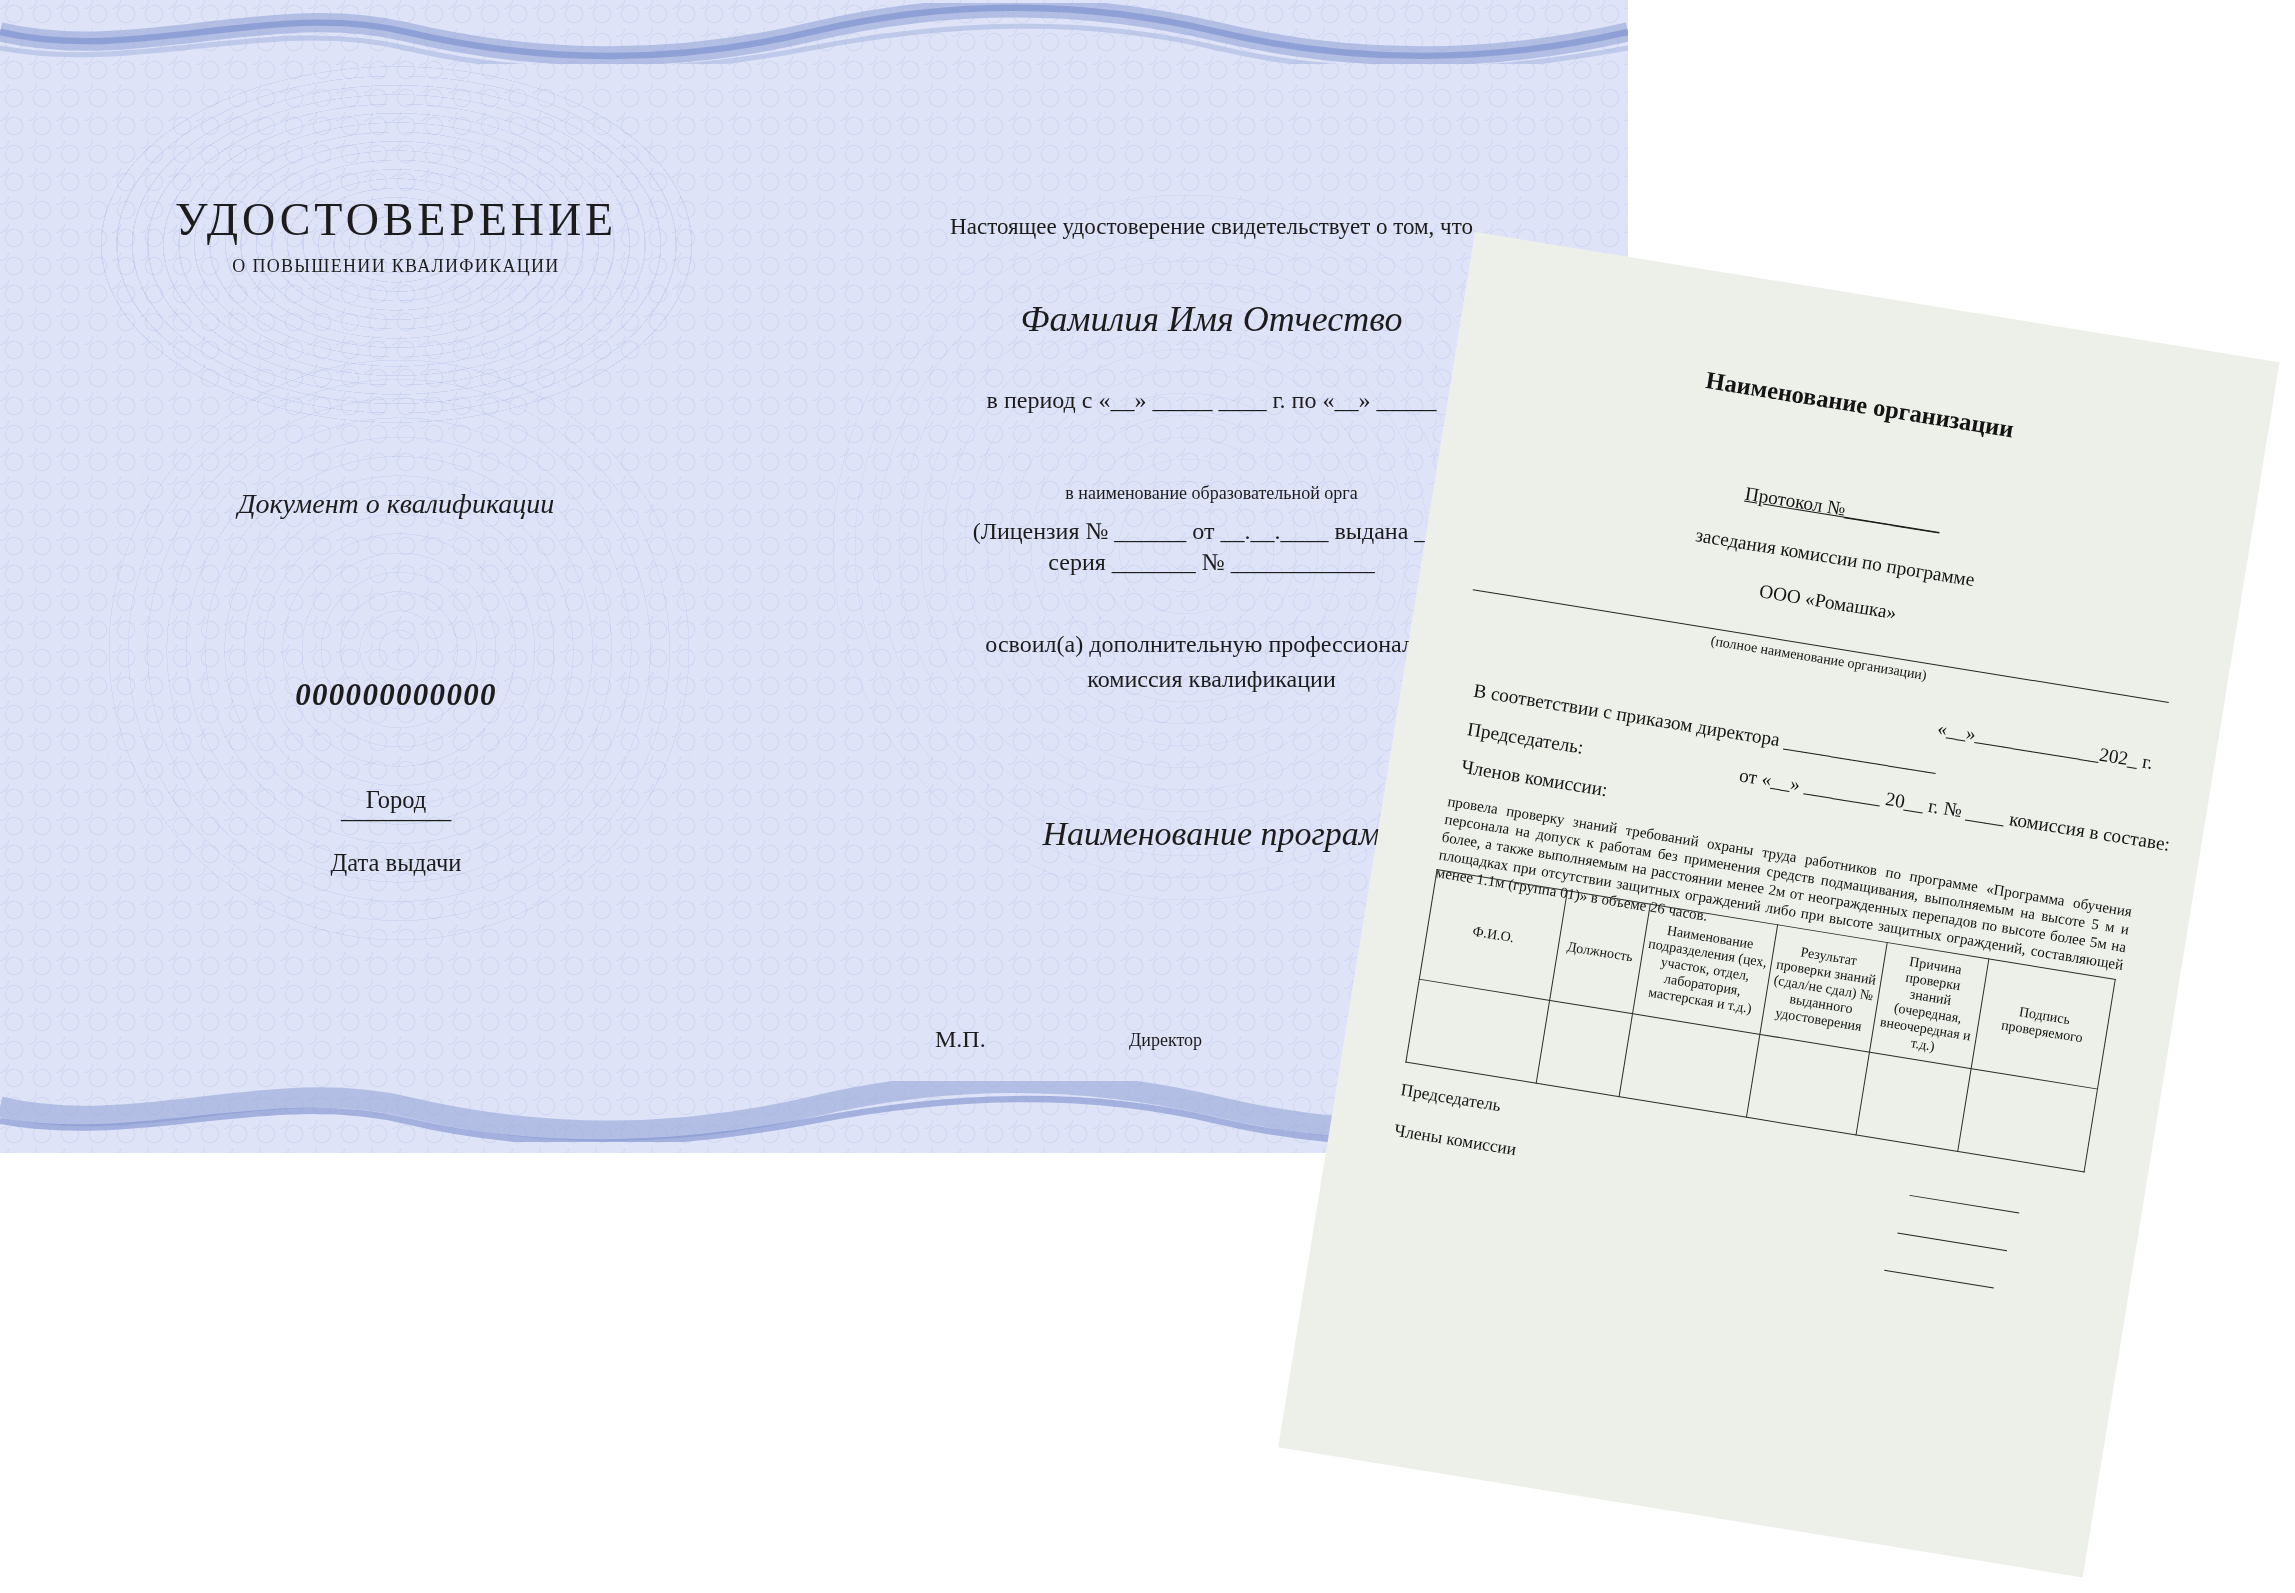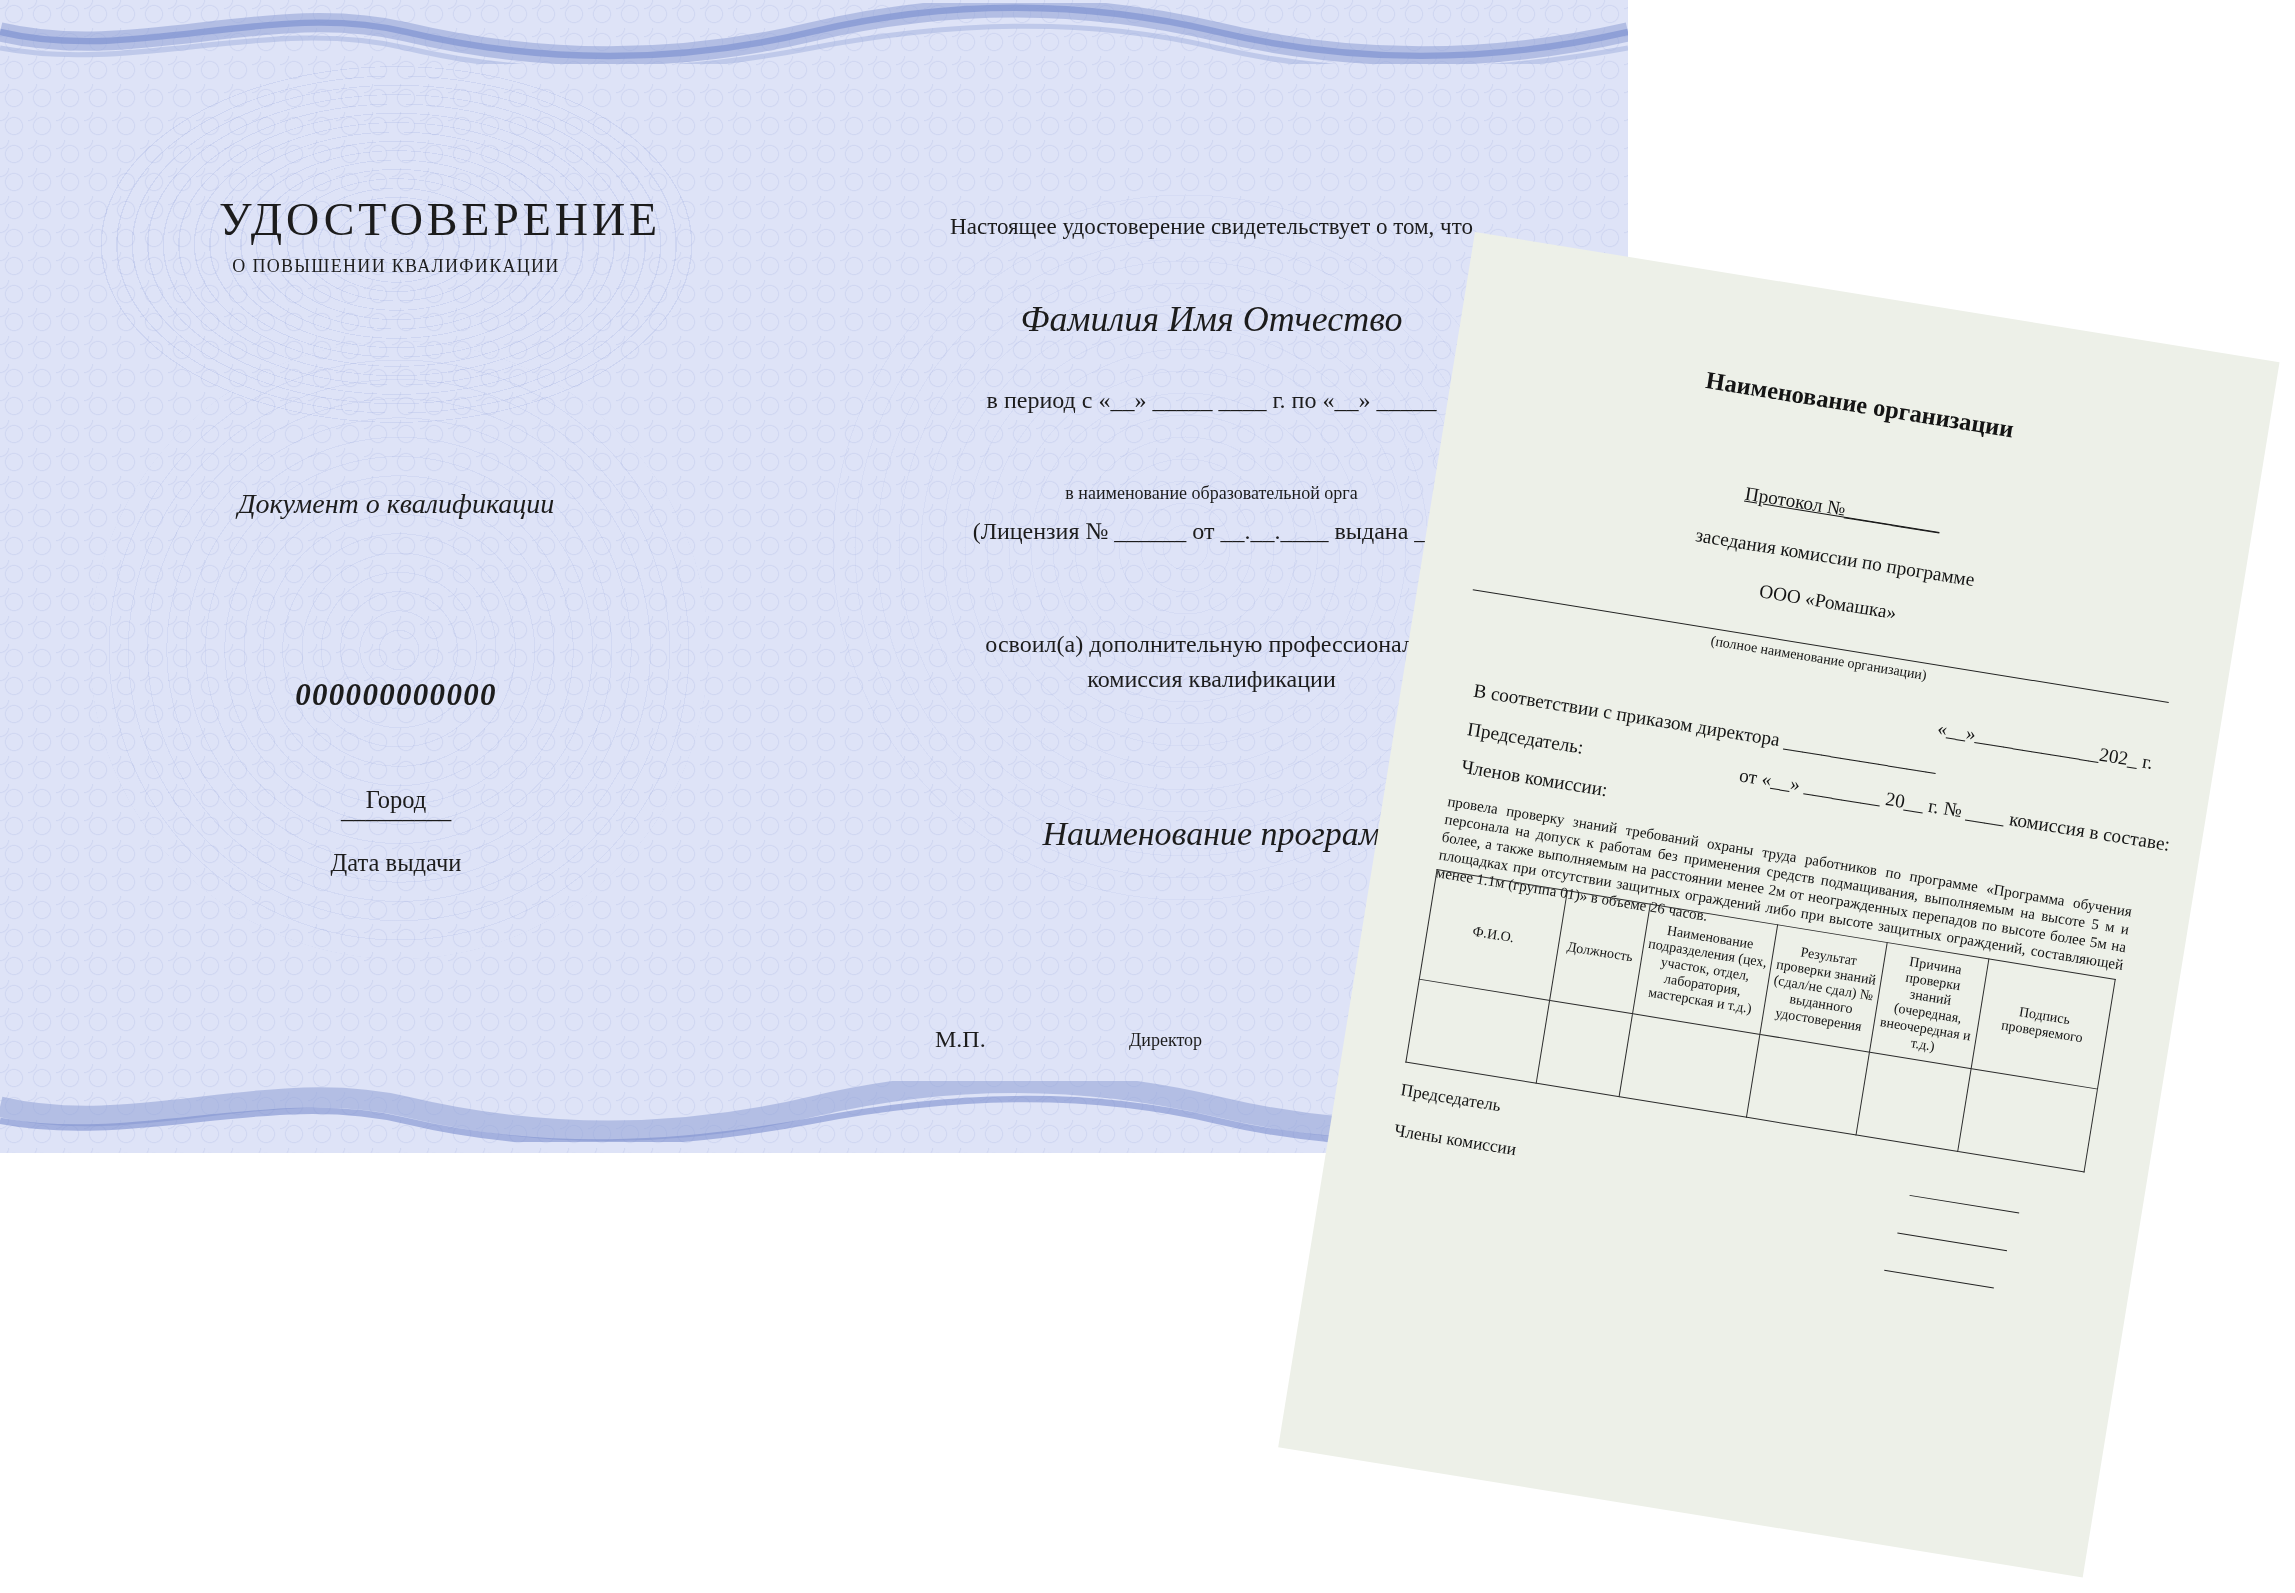--- a/index.html
+++ b/index.html
@@ -98,35 +98,36 @@
       <path d="M0,45 C210,95 420,-5 630,45 S1050,95 1260,45 S1680,-5 1890,45 S2310,95 2527,45" fill="none" stroke="#8fa0d6" stroke-width="30" opacity="0.55"></path>
       <path d="M0,45 C210,95 420,-5 630,45 S1050,95 1260,45 S1680,-5 1890,45 S2310,95 2527,45" fill="none" stroke="#7d90cf" stroke-width="10" opacity="0.65"></path>
       <path d="M0,70 C210,110 420,20 630,70 S1050,110 1260,70 S1680,20 1890,70 S2310,110 2527,70" fill="none" stroke="#9fb0dd" stroke-width="8" opacity="0.5"></path>
     </svg>
     <svg class="band band-bottom" viewBox="0 0 2527 95" preserveAspectRatio="none">
       <path d="M0,40 C210,90 420,-10 630,40 S1050,90 1260,40 S1680,-10 1890,40 S2310,90 2527,40" fill="none" stroke="#8fa0d6" stroke-width="32" opacity="0.55"></path>
       <path d="M0,62 C210,102 420,12 630,62 S1050,102 1260,62 S1680,12 1890,62 S2310,102 2527,62" fill="none" stroke="#7d90cf" stroke-width="10" opacity="0.6"></path>
     </svg>
 
     <div class="cert-left-col">
-      <div class="cl t-title" style="top:193px;padding-left:44px;">УДОСТОВЕРЕНИЕ</div>
+      <div class="cl t-title" style="top:193px;">УДОСТОВЕРЕНИЕ</div>
       <div class="cl t-sub" style="top:256px;">О ПОВЫШЕНИИ КВАЛИФИКАЦИИ</div>
       <div class="cl t-doc" style="top:488px;">Документ о квалификации</div>
       <div class="cl t-zeros" style="top:641px;margin-top:36px;">000000000000</div>
       <div class="cl t-lbl" style="top:738px;margin-top:48px;">Город</div>
       <div class="cl t-lbl" style="top:796px;">_________</div>
       <div class="cl t-lbl" style="top:849px;">Дата выдачи</div>
     </div>
 
     <div class="cert-right-col">
       <div class="cr t-stmt" style="top:214px;">Настоящее удостоверение свидетельствует о том, что</div>
       <div class="cr t-name" style="top:298px;">Фамилия Имя Отчество</div>
       <div class="cr t-line" style="top:387px;">в период с «__» _____ ____ г. по «__» _____</div>
       <div class="cr t-italic" style="top:483px;">в наименование образовательной орга</div>
       <div class="cr t-line" style="top:518px;">(Лицензия № ______ от __.__.____ выдана ___</div>
+      <div class="cr t-line" style="top:549px;">серия _______ № ____________</div>
       <div class="cr t-line" style="top:631px;">освоил(а) дополнительную профессиональн</div>
       <div class="cr t-line" style="top:666px;">комиссия квалификации</div>
       <div class="cr t-prog" style="top:767px;margin-top:48px;">Наименование програм</div>
     </div>
 
     <div class="cert-text t-line" style="left:935px;top:1026px;">М.П.</div>
     <div class="cert-text t-italic" style="left:1129px;top:1030px;">Директор</div>
   </div>
 
   <div class="protocol-page">

